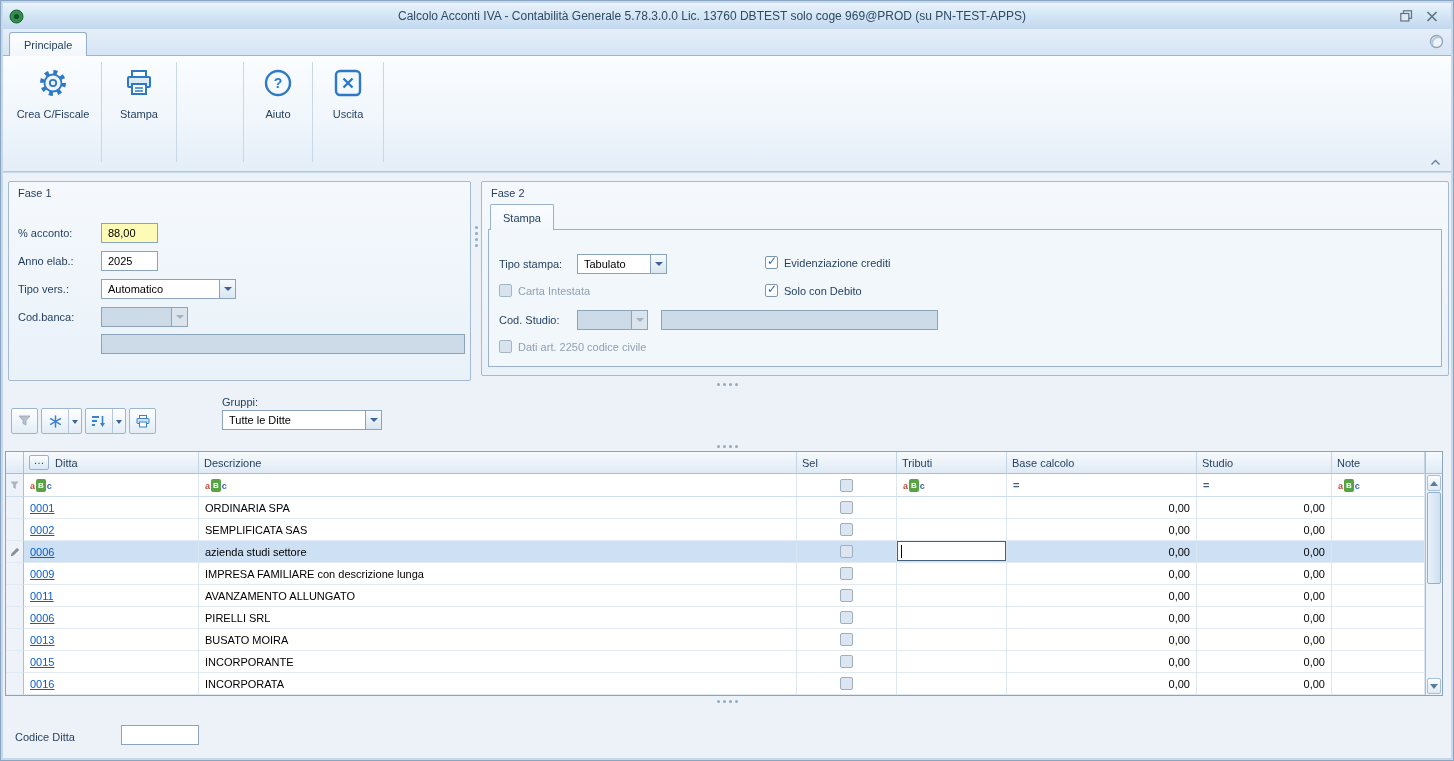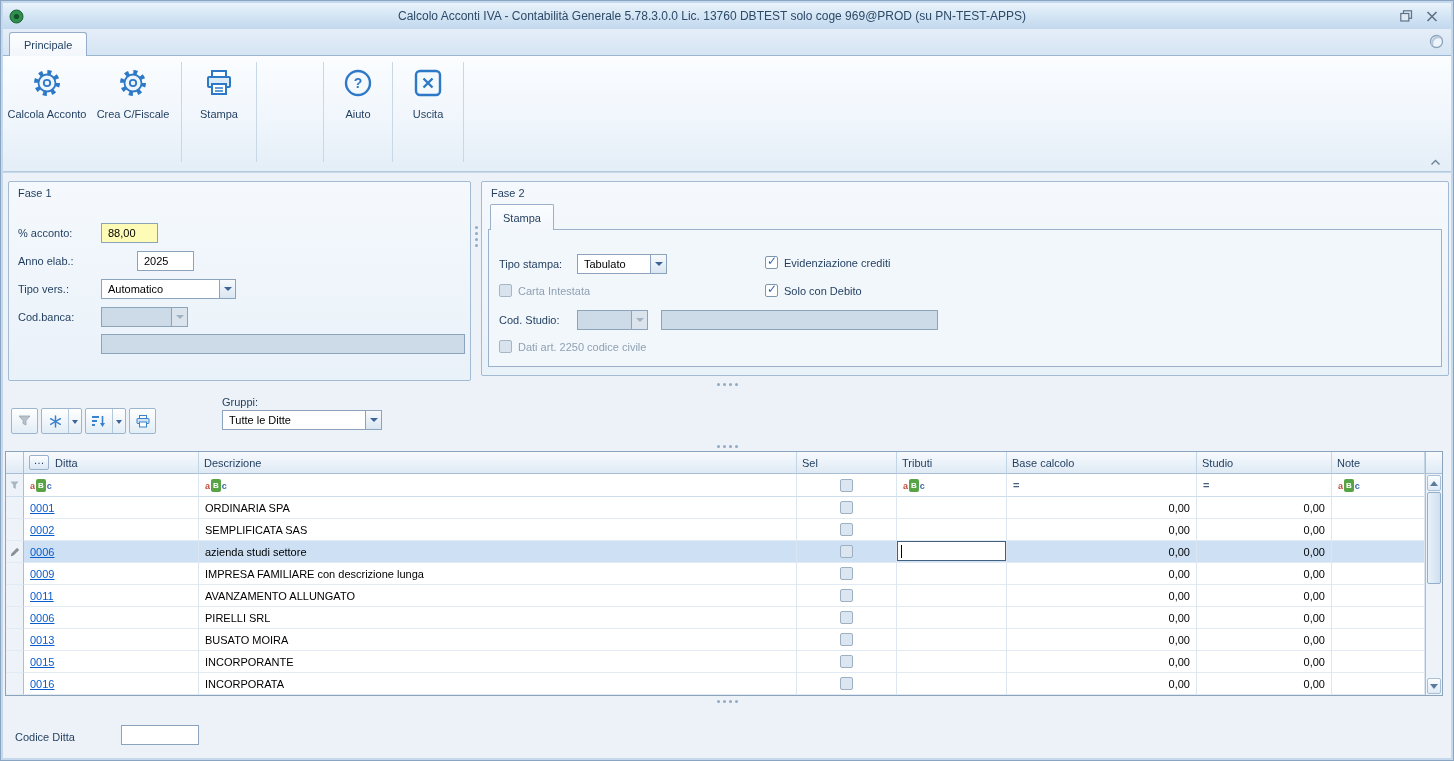--- a/index.html
+++ b/index.html
@@ -157,30 +157,20 @@
     <span class="style-btn">
       <svg width="15" height="15" viewBox="0 0 15 15">
           <circle cx="7.5" cy="7.5" r="6" fill="#eef4fa" stroke="#8aa3bd" stroke-width="1.3"></circle>
           <path d="M3.5 11 A6 6 0 0 1 11 3.5" fill="none" stroke="#b9c9da" stroke-width="2"></path>
         </svg>
     </span>
   </div>
 
   <div class="ribbon">
     <div class="ribbon-row">
-      <div class="rbtn" style="width:80px">
-        <span>
-          <svg width="30" height="30" viewBox="0 0 30 30">
-              <circle cx="15" cy="15" r="10.5" fill="none" stroke="#2e79c7" stroke-width="5" stroke-dasharray="3.8 4.45"></circle>
-              <circle cx="15" cy="15" r="8.5" fill="#eef5fc" stroke="#2e79c7" stroke-width="1.8"></circle>
-              <circle cx="15" cy="15" r="3.2" fill="none" stroke="#2e79c7" stroke-width="1.8"></circle>
-            </svg>
-        </span>
-        <span class="rlabel">Calcola Acconto</span>
-      </div>
       <div class="rbtn" style="width:92px">
         <span>
           <svg width="30" height="30" viewBox="0 0 30 30">
               <circle cx="15" cy="15" r="10.5" fill="none" stroke="#2e79c7" stroke-width="5" stroke-dasharray="3.8 4.45"></circle>
               <circle cx="15" cy="15" r="8.5" fill="#eef5fc" stroke="#2e79c7" stroke-width="1.8"></circle>
               <circle cx="15" cy="15" r="3.2" fill="none" stroke="#2e79c7" stroke-width="1.8"></circle>
             </svg>
         </span>
         <span class="rlabel">Crea C/Fiscale</span>
       </div>
@@ -228,21 +218,21 @@
     </div>
   </div>
 
   <div class="content">
 
     <div class="groupbox fase1">
       <span class="gb-title">Fase 1</span>
       <span class="frow-label" style="left:9px;top:45px">% acconto:</span>
       <input class="tf yellow" style="position: absolute; left: 92px; top: 41px; width: 57px;" value="88,00">
       <span class="frow-label" style="left:9px;top:73px">Anno elab.:</span>
-      <input class="tf" style="position: absolute; left: 92px; top: 69px; width: 57px; margin-left: 36px;" value="2025">
+      <input class="tf" style="position: absolute; left: 92px; top: 69px; width: 57px;" value="2025">
       <span class="frow-label" style="left:9px;top:101px">Tipo vers.:</span>
       <div class="combo" style="left:92px;top:97px;width:135px">
         <input class="tf" readonly="" value="Automatico" style="">
         <span class="drop-btn"></span>
       </div>
       <span class="frow-label" style="left:9px;top:129px">Cod.banca:</span>
       <div class="combo" style="left:92px;top:125px;width:87px">
         <input class="tf" disabled="" value="" style="">
         <span class="drop-btn disabled"></span>
       </div>

